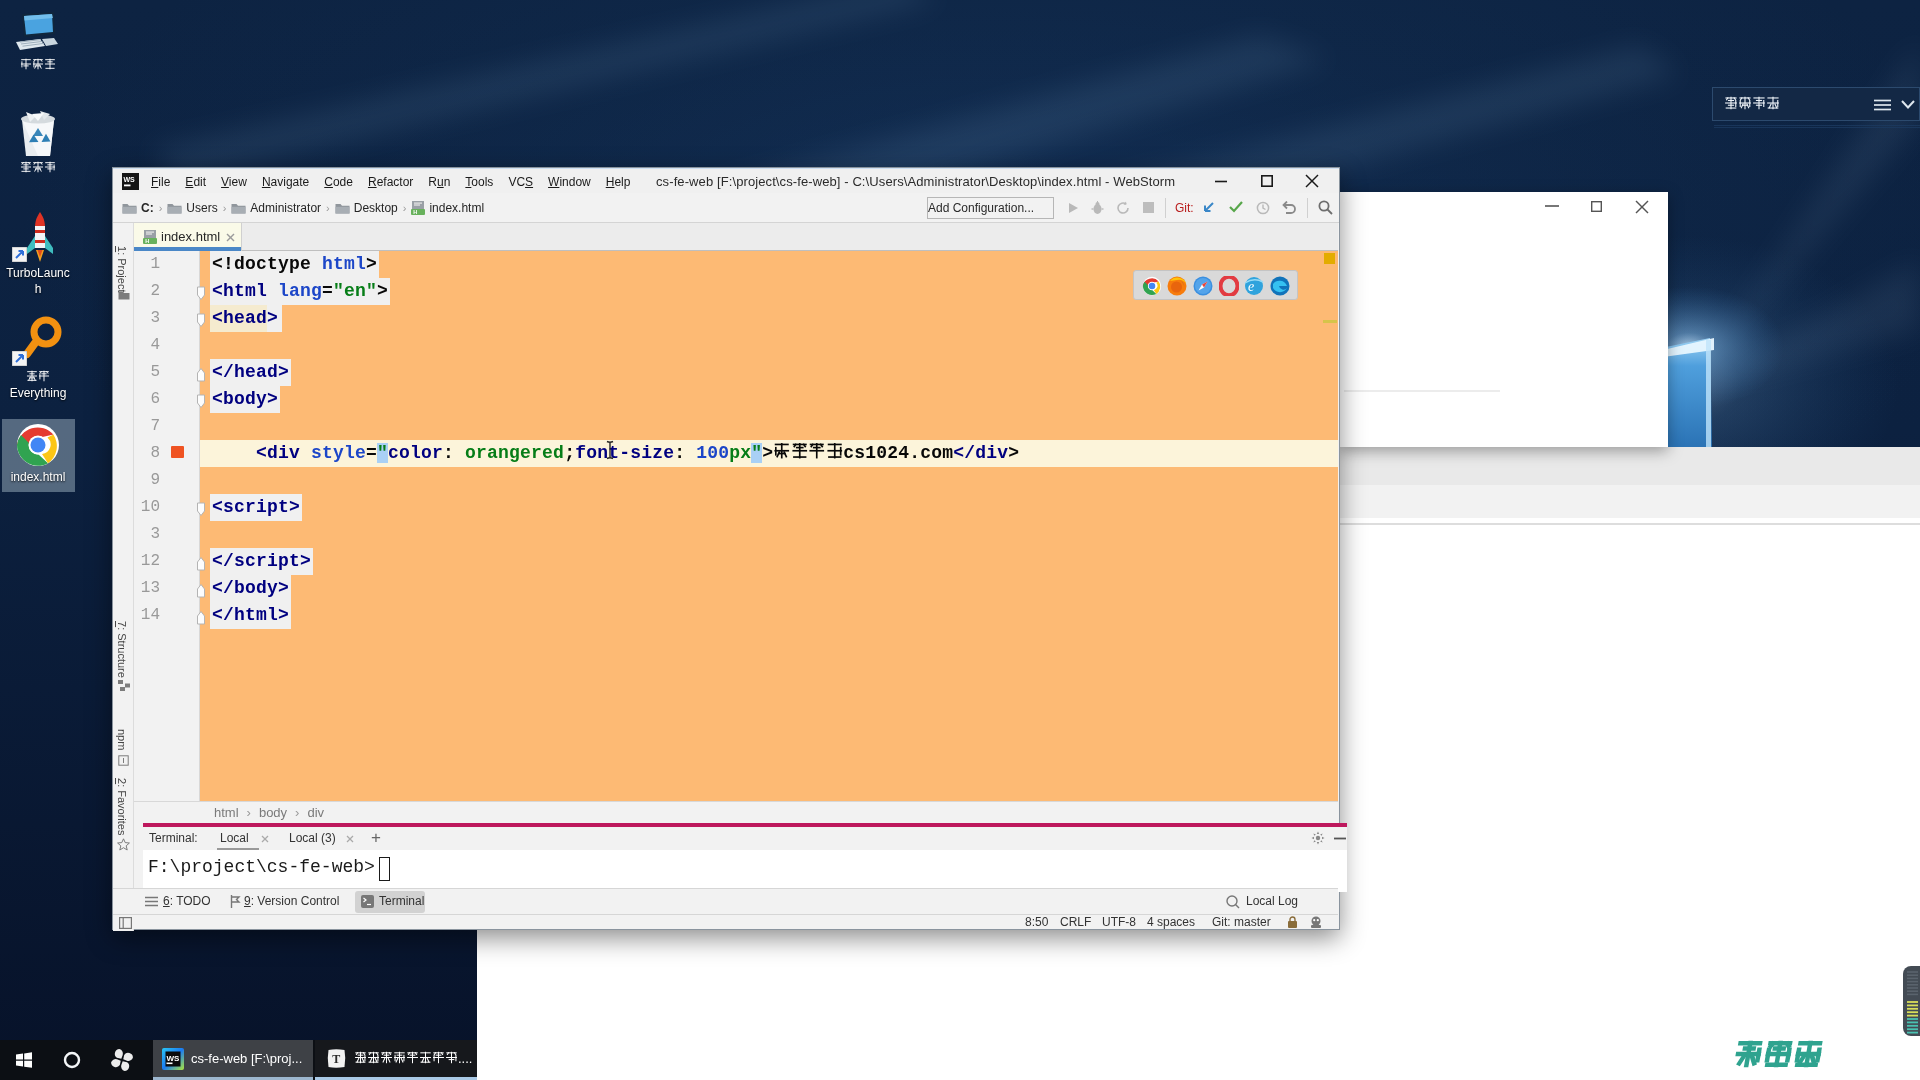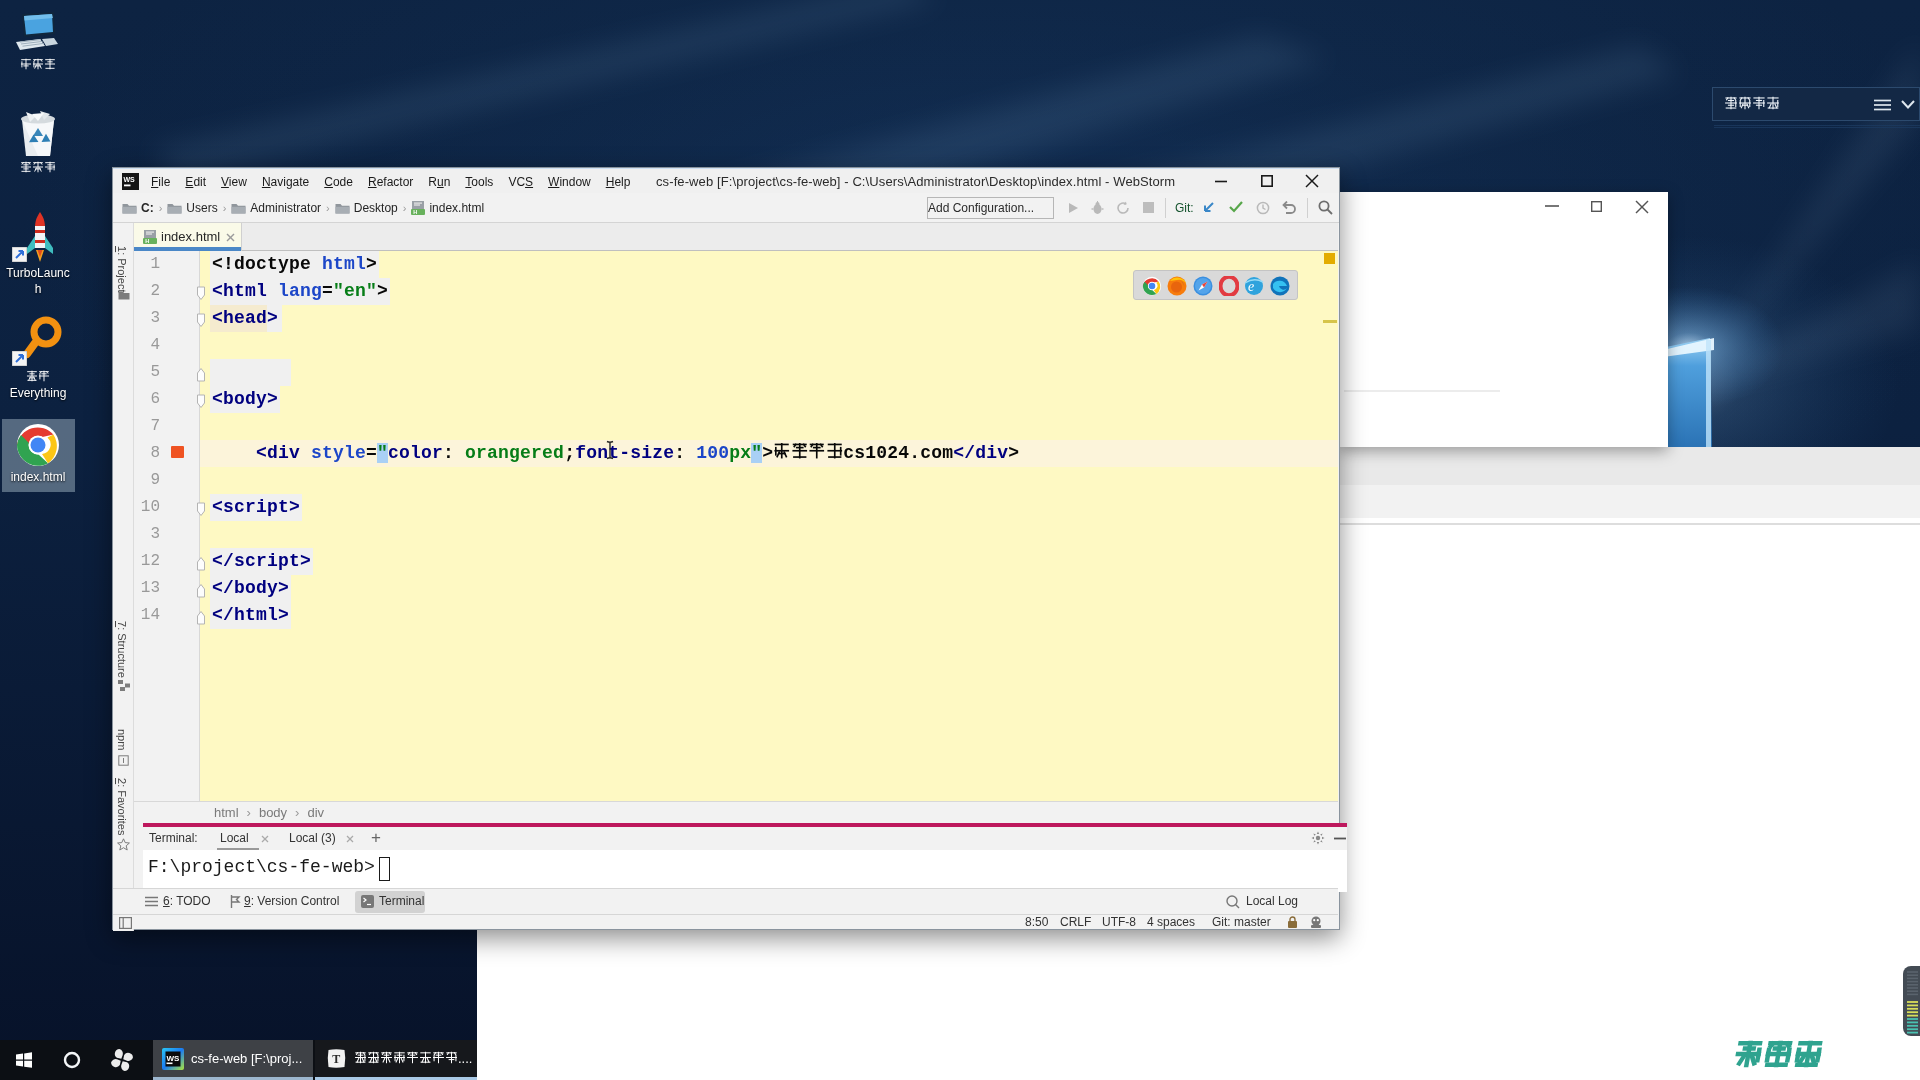--- a/index.html
+++ b/index.html
@@ -17,21 +17,21 @@
 .crumb{display:flex;align-items:center;position:absolute;top:0;height:30px;font-size:12px;color:#262626}
 
 #tabbar{position:absolute;left:21px;top:55px;width:1204px;height:28px;background:#ececec;border-bottom:1px solid #bfbfbf}
 #tab1{position:absolute;left:0;top:0;width:108px;height:28px;background:#fafae8;border-right:1px solid #d0d0d0}
 #tab1 .ul{position:absolute;left:0;bottom:0;width:100%;height:4px;background:#4a87c7}
 
 #stripe{position:absolute;left:0;top:55px;width:21px;height:708px;background:#f2f2f2;border-right:1px solid #dcdcdc}
 .vlab{position:absolute;writing-mode:vertical-lr;font-size:11px;color:#454545;left:3px}
 #gutter{position:absolute;left:21px;top:83px;width:66px;height:550px;background:#f2f2f2;border-right:1px solid #d8d8d8;z-index:3}
 .lno{position:absolute;width:40px;text-align:right;font-family:"Liberation Mono",monospace;font-size:16px;color:#999;line-height:27px}
-#editor{position:absolute;left:87px;top:83px;width:1138px;height:550px;background:#fef9c3;overflow:hidden}
+#editor{position:absolute;left:87px;top:83px;width:1138px;height:550px;background:#fdba74;overflow:hidden}
 .cl{position:absolute;left:0;width:100%;height:27px;line-height:27px;white-space:pre;font-family:"Liberation Mono",monospace;font-size:18px;font-weight:bold;color:#080808;letter-spacing:0.2px}
 .nv{color:#000080}.bl{color:#1c46c8}.gr{color:#067d17}.bk{color:#080808}
 .qhl{background:#a9d0f5}
 
 #bcrumbs{position:absolute;left:21px;top:633px;width:1204px;height:22px;background:#f2f2f2;border-top:1px solid #d8d8d8;font-size:13px;color:#7a7a7a;line-height:22px}
 
 #term{position:absolute;left:30px;top:655px;width:1204px;height:65px;background:#fff;border-top:4px solid #be185d}
 #termhdr{position:absolute;left:0;top:0;width:100%;height:23px;background:#f2f2f2;font-size:12px;color:#333}
 #termbody{position:absolute;left:0;top:23px;width:100%;height:42px;background:#fff}
 
@@ -523,21 +523,21 @@
           <line x1="10.5" y1="8" x2="12.5" y2="8" stroke="#b9b9b9" stroke-width="1.4"></line>
         </svg>
  <svg class="abs" style="left:1003px;top:8px" width="14" height="14" viewBox="0 0 14 14" fill="none" stroke="#b9b9b9" stroke-width="1.6">
           <path d="M12 7 a5 5 0 1 1 -2-4"></path>
           <path d="M10 0.5 L10.5 3.5 L7.5 3.8" fill="#b9b9b9" stroke="none"></path>
         </svg>
  <svg class="abs" style="left:1030px;top:9px" width="11" height="11" viewBox="0 0 11 11">
           <rect width="11" height="11" fill="#bdbdbd"></rect>
         </svg>
  <div class="abs" style="left:1052px;top:5px;width:1px;height:20px;background:#d0d0d0"></div>
- <span class="abs" style="left:1062px;top:8px;font-size:12px;color:#14532d">Git:</span>
+ <span class="abs" style="left:1062px;top:8px;font-size:12px;color:#b91c1c">Git:</span>
  <svg class="abs" style="left:1088px;top:8px" width="14" height="14" viewBox="0 0 14 14">
           <path d="M12 2 L4 10 M4 10 L4 4.5 M4 10 L9.5 10" stroke="#3a87c8" stroke-width="2" fill="none"></path>
         </svg>
  <svg class="abs" style="left:1116px;top:8px" width="14" height="12" viewBox="0 0 14 12">
           <path d="M1 6 L5 10 L13 1" stroke="#57a64a" stroke-width="2.2" fill="none"></path>
         </svg>
  <svg class="abs" style="left:1143px;top:8px" width="14" height="14" viewBox="0 0 14 14">
           <circle cx="7" cy="7" r="5.6" fill="none" stroke="#b9b9b9" stroke-width="1.5"></circle>
           <path d="M7 3.6 V7 L9.5 8.5" stroke="#b9b9b9" stroke-width="1.4" fill="none"></path>
         </svg>
@@ -641,20 +641,21 @@
         <div class="abs" style="left:10.0px;top:108px;width:81px;height:27px;background:#f0f0f0"></div>
         <div class="abs" style="left:10.0px;top:135px;width:70px;height:27px;background:#f0f0f0"></div>
         <div class="abs" style="left:10.0px;top:243px;width:92px;height:27px;background:#f0f0f0"></div>
         <div class="abs" style="left:10.0px;top:297px;width:103px;height:27px;background:#f0f0f0"></div>
         <div class="abs" style="left:10.0px;top:324px;width:81px;height:27px;background:#f0f0f0"></div>
         <div class="abs" style="left:10.0px;top:351px;width:81px;height:27px;background:#f0f0f0"></div>
         <div class="cl" style="top:0px;left:12px"><span class="bk">&lt;!doctype </span><span class="bl">html</span><span class="bk">&gt;</span></div>
         <div class="cl" style="top:27px;left:12px"><span class="nv">&lt;html </span><span class="bl">lang</span><span class="bk">=</span><span class="gr">"en"</span><span class="bk">&gt;</span></div>
         <div class="cl" style="top:54px;left:12px"><span class="nv">&lt;head&gt;</span></div>
         <div class="cl" style="top:81px;left:12px"></div>
+        <div class="cl" style="top:108px;left:12px"><span class="nv">&lt;/head&gt;</span></div>
         <div class="cl" style="top:135px;left:12px"><span class="nv">&lt;body&gt;</span></div>
         <div class="cl" style="top:162px;left:12px"></div>
         <div class="cl" style="top:189px;left:12px">    <span class="nv">&lt;div </span><span class="bl">style</span><span class="bk">=</span><span class="qhl gr">"</span><span class="nv">color</span><span class="bk">: </span><span class="gr">orangered</span><span class="bk">;</span><span class="nv">font-size</span><span class="bk">: </span><span class="bl">100</span><span class="gr">px</span><span class="qhl gr">"</span><span class="bk">&gt;<span style="font-size:17.5px;letter-spacing:0.45px"><svg class="cj " viewBox="0 0 100 100" fill="none" stroke="currentColor" stroke-width="8" stroke-linecap="butt">
                 <path d="M10 14 H90"></path>
                 <path d="M8 50 H92"></path>
                 <path d="M50 6 V94"></path>
                 <path d="M16 28 V78"></path>
                 <path d="M28 66 H72"></path>
                 <path d="M38 54 L22 88 M62 54 L78 88"></path>
               </svg><svg class="cj " viewBox="0 0 100 100" fill="none" stroke="currentColor" stroke-width="8" stroke-linecap="butt">

